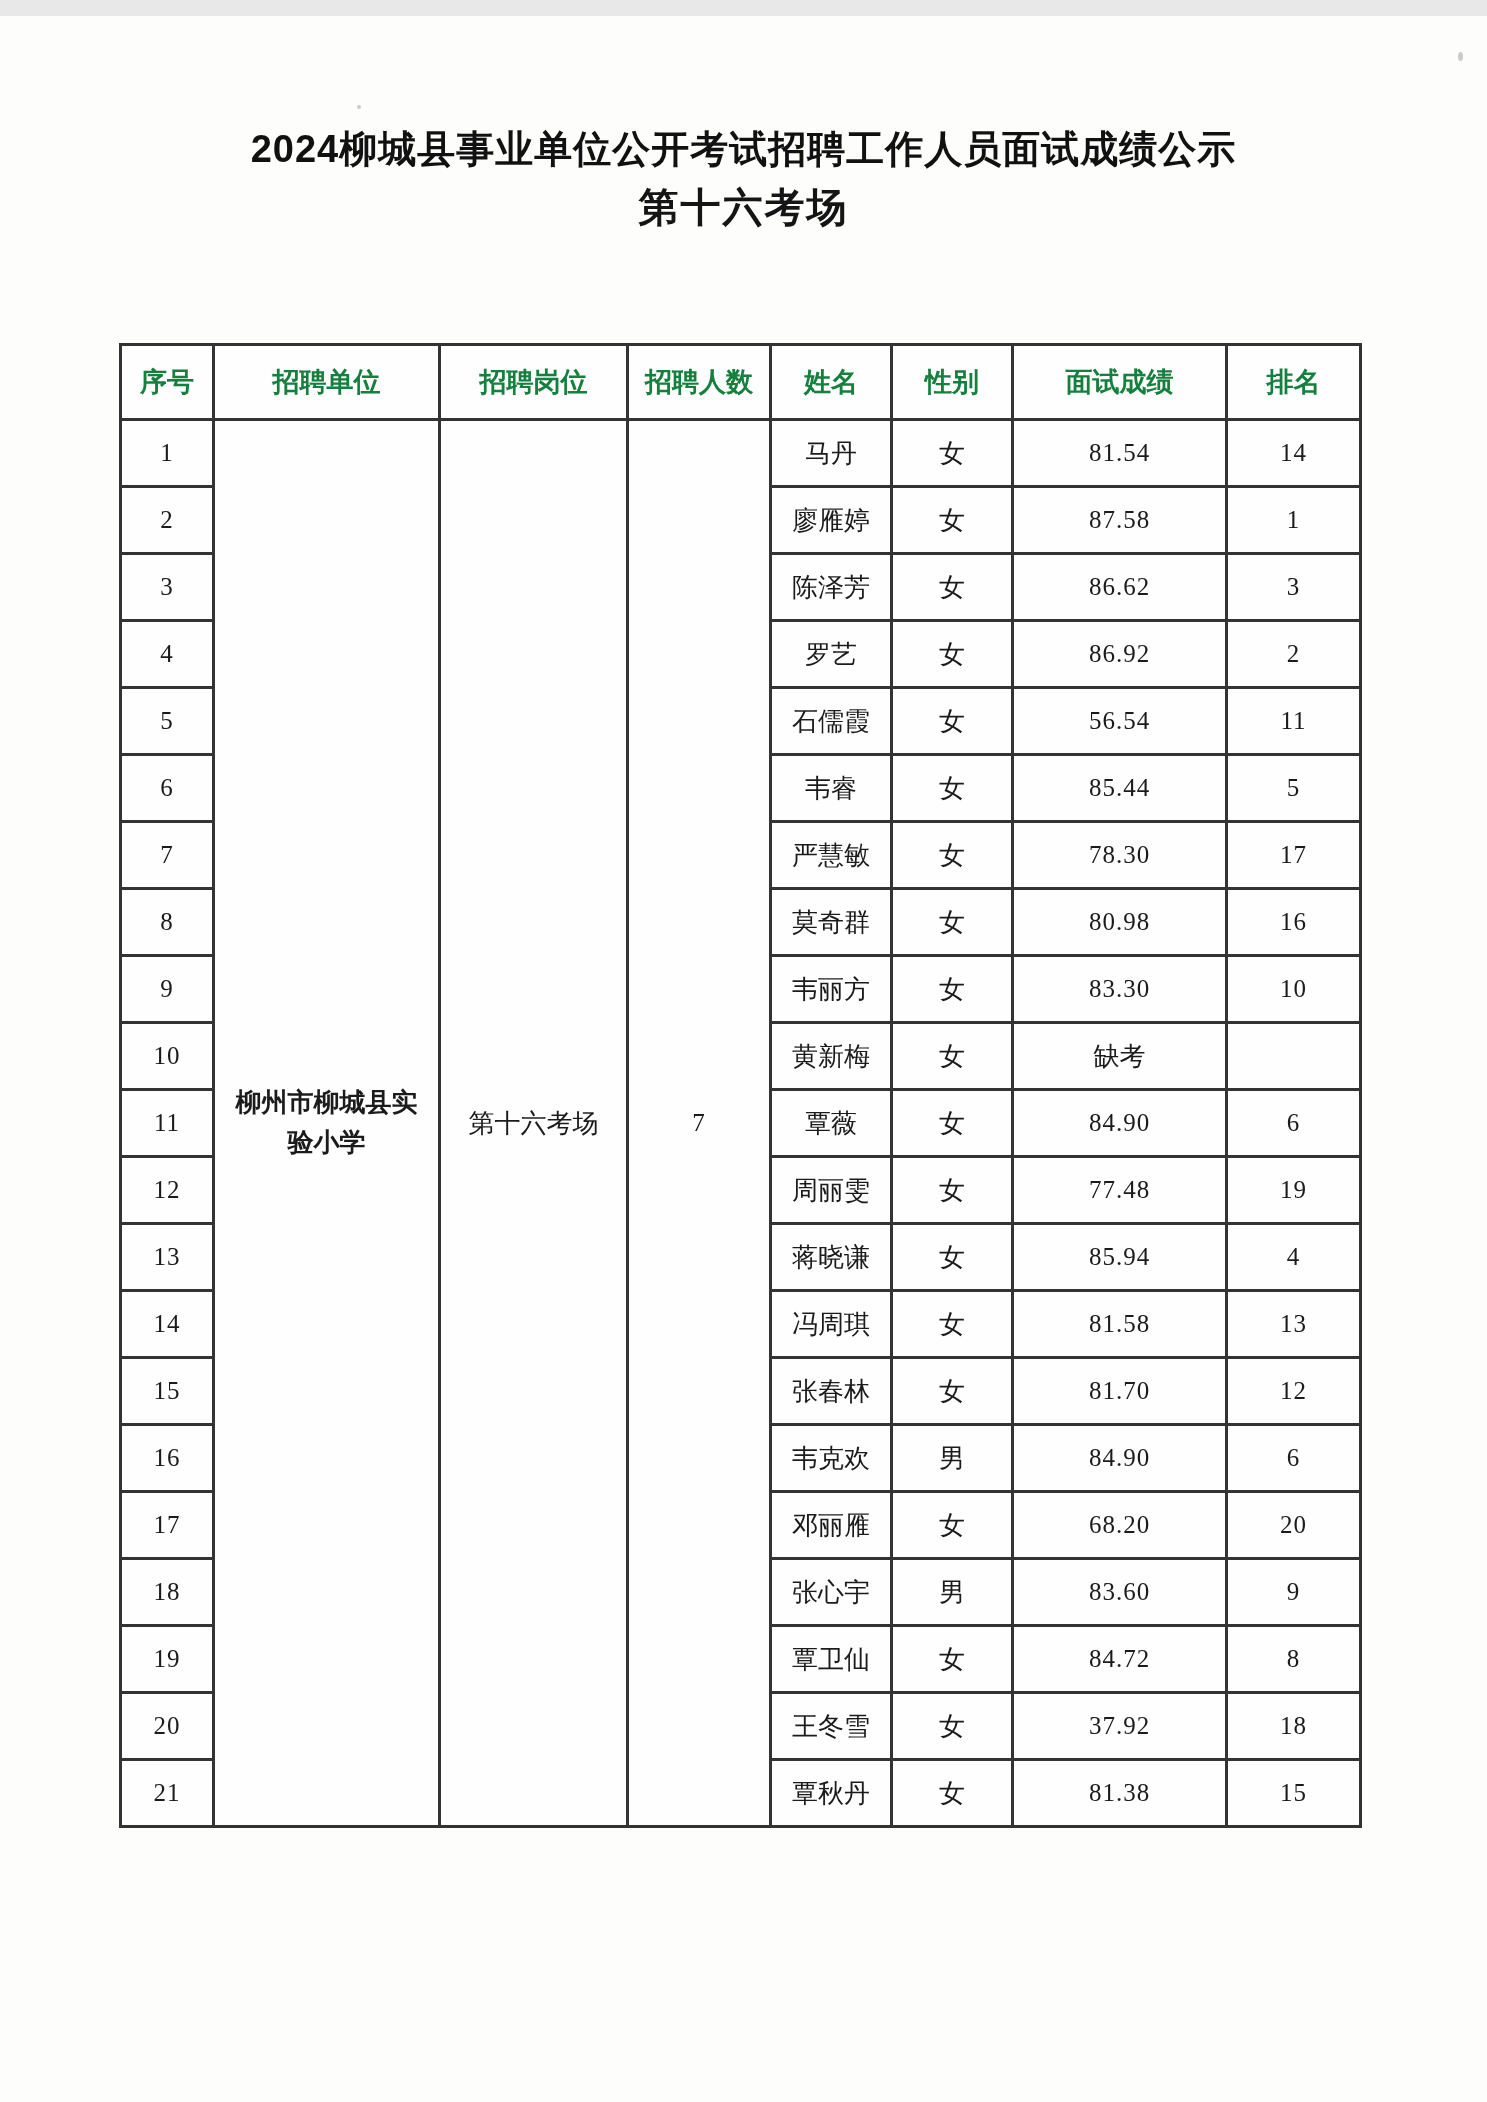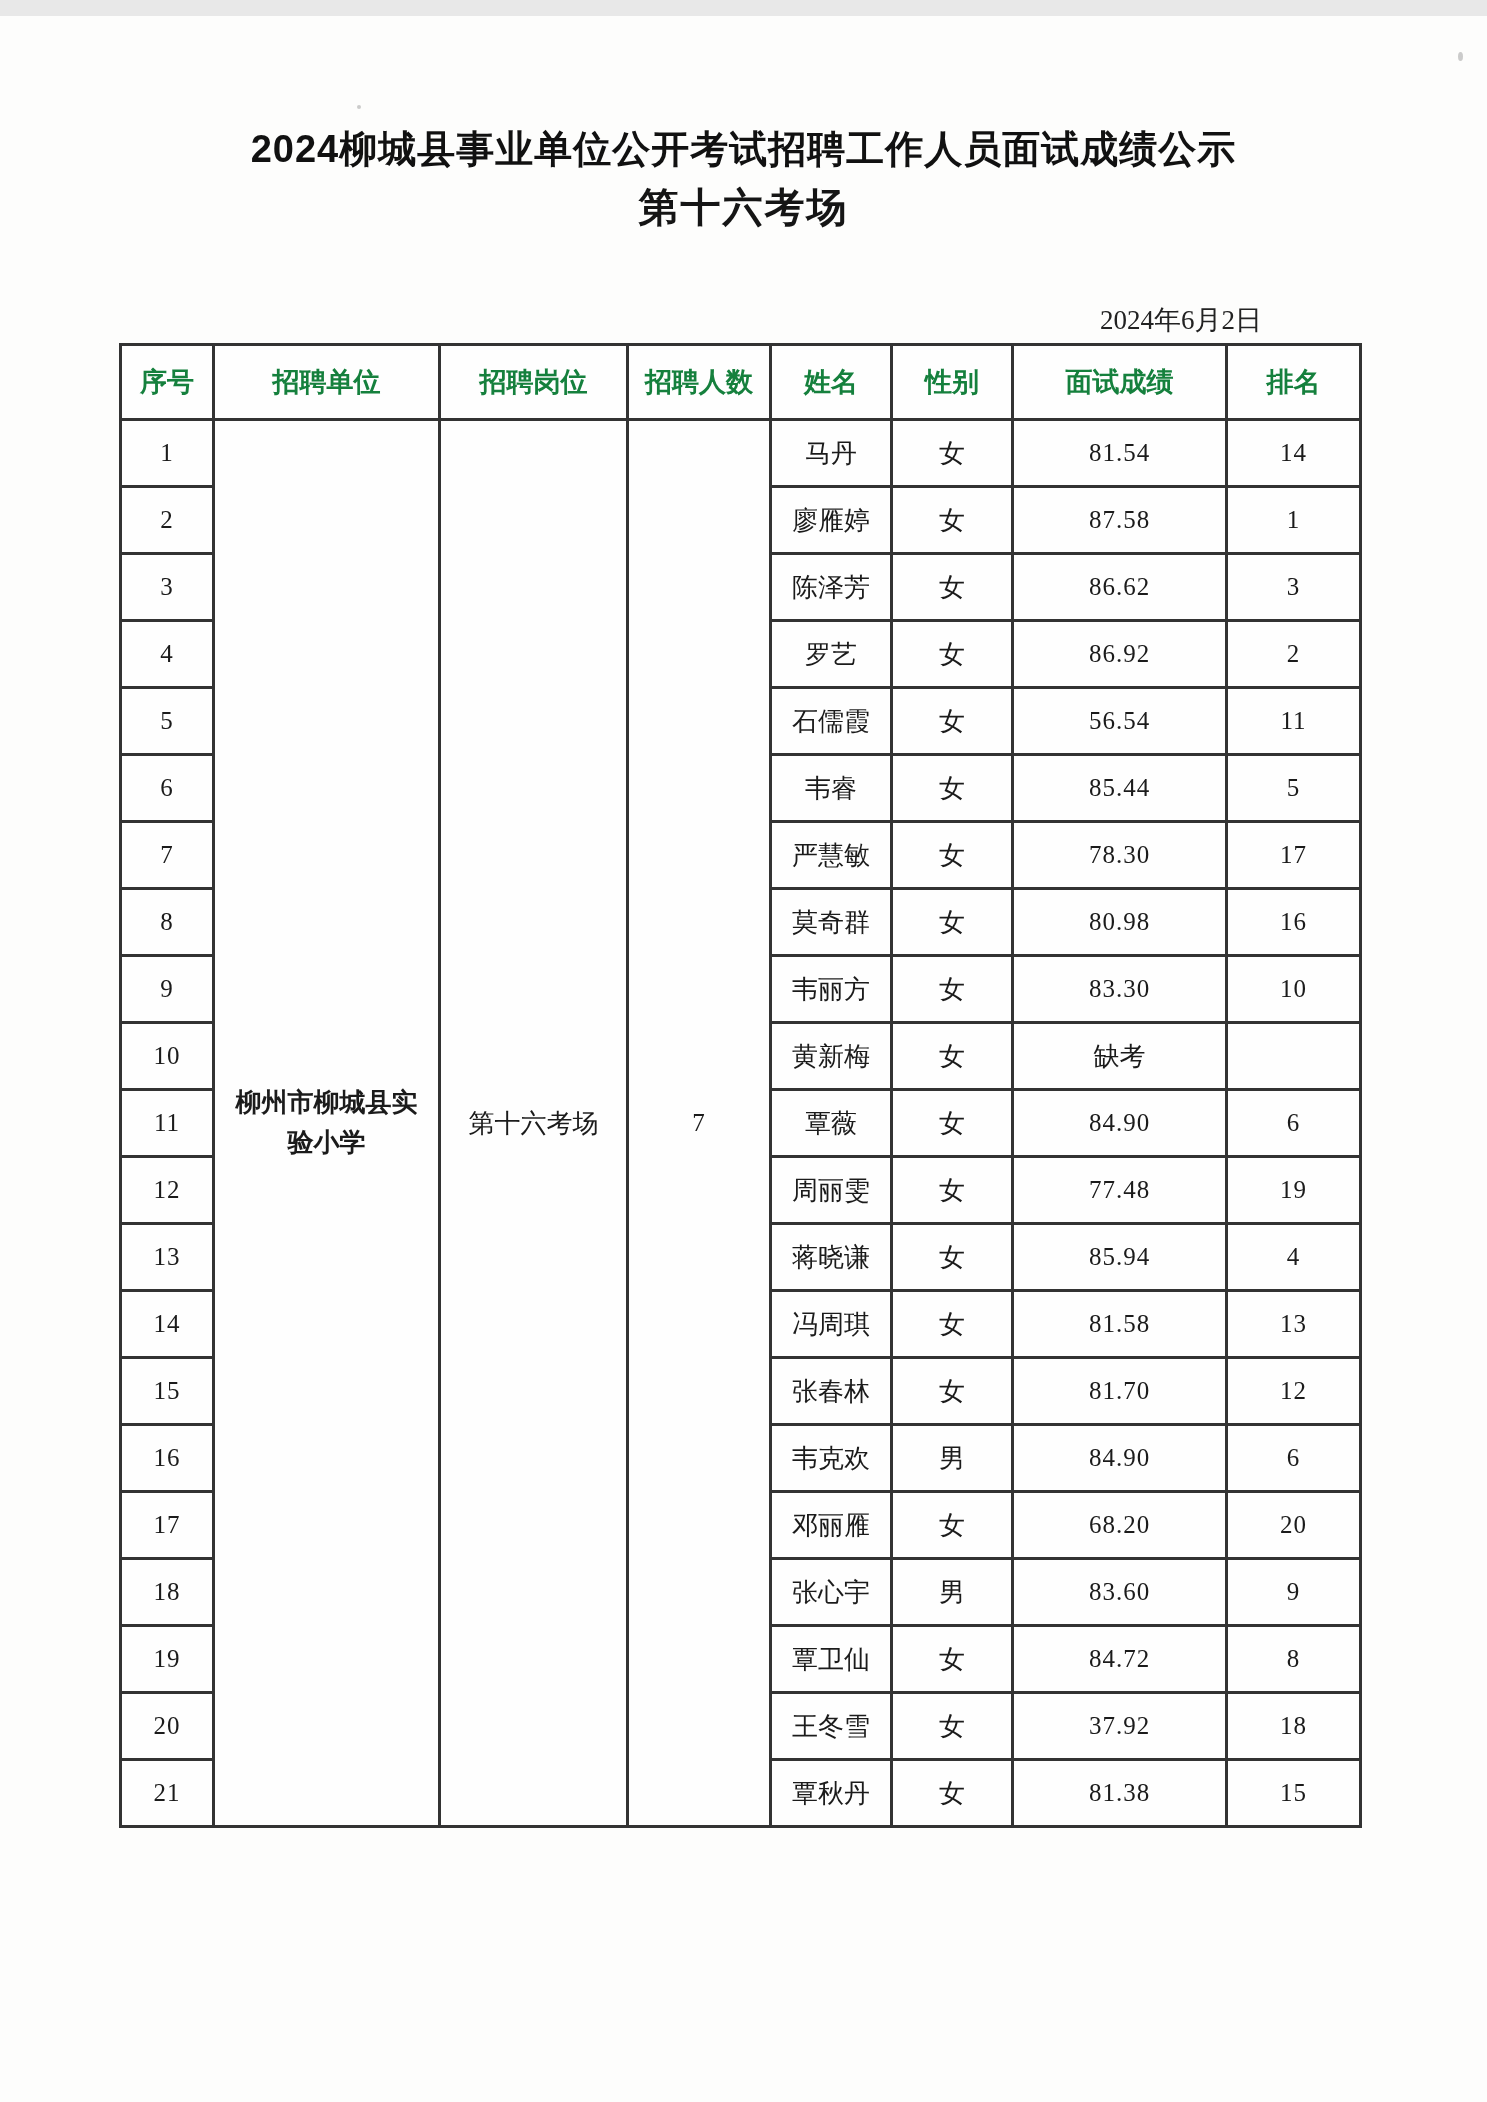--- a/index.html
+++ b/index.html
@@ -97,21 +97,20 @@
 </style>
 </head>
 <body>
 
 <div class="page">
 
   <div class="doc-title">2024柳城县事业单位公开考试招聘工作人员面试成绩公示</div>
 
   <div class="doc-subtitle">第十六考场</div>
 
-  <div class="doc-date">2024年6月2日</div>
 
   <table class="score-table">
     <colgroup>
       <col style="width:93px">
       <col style="width:226px">
       <col style="width:188px">
       <col style="width:143px">
       <col style="width:121px">
       <col style="width:121px">
       <col style="width:214px">

